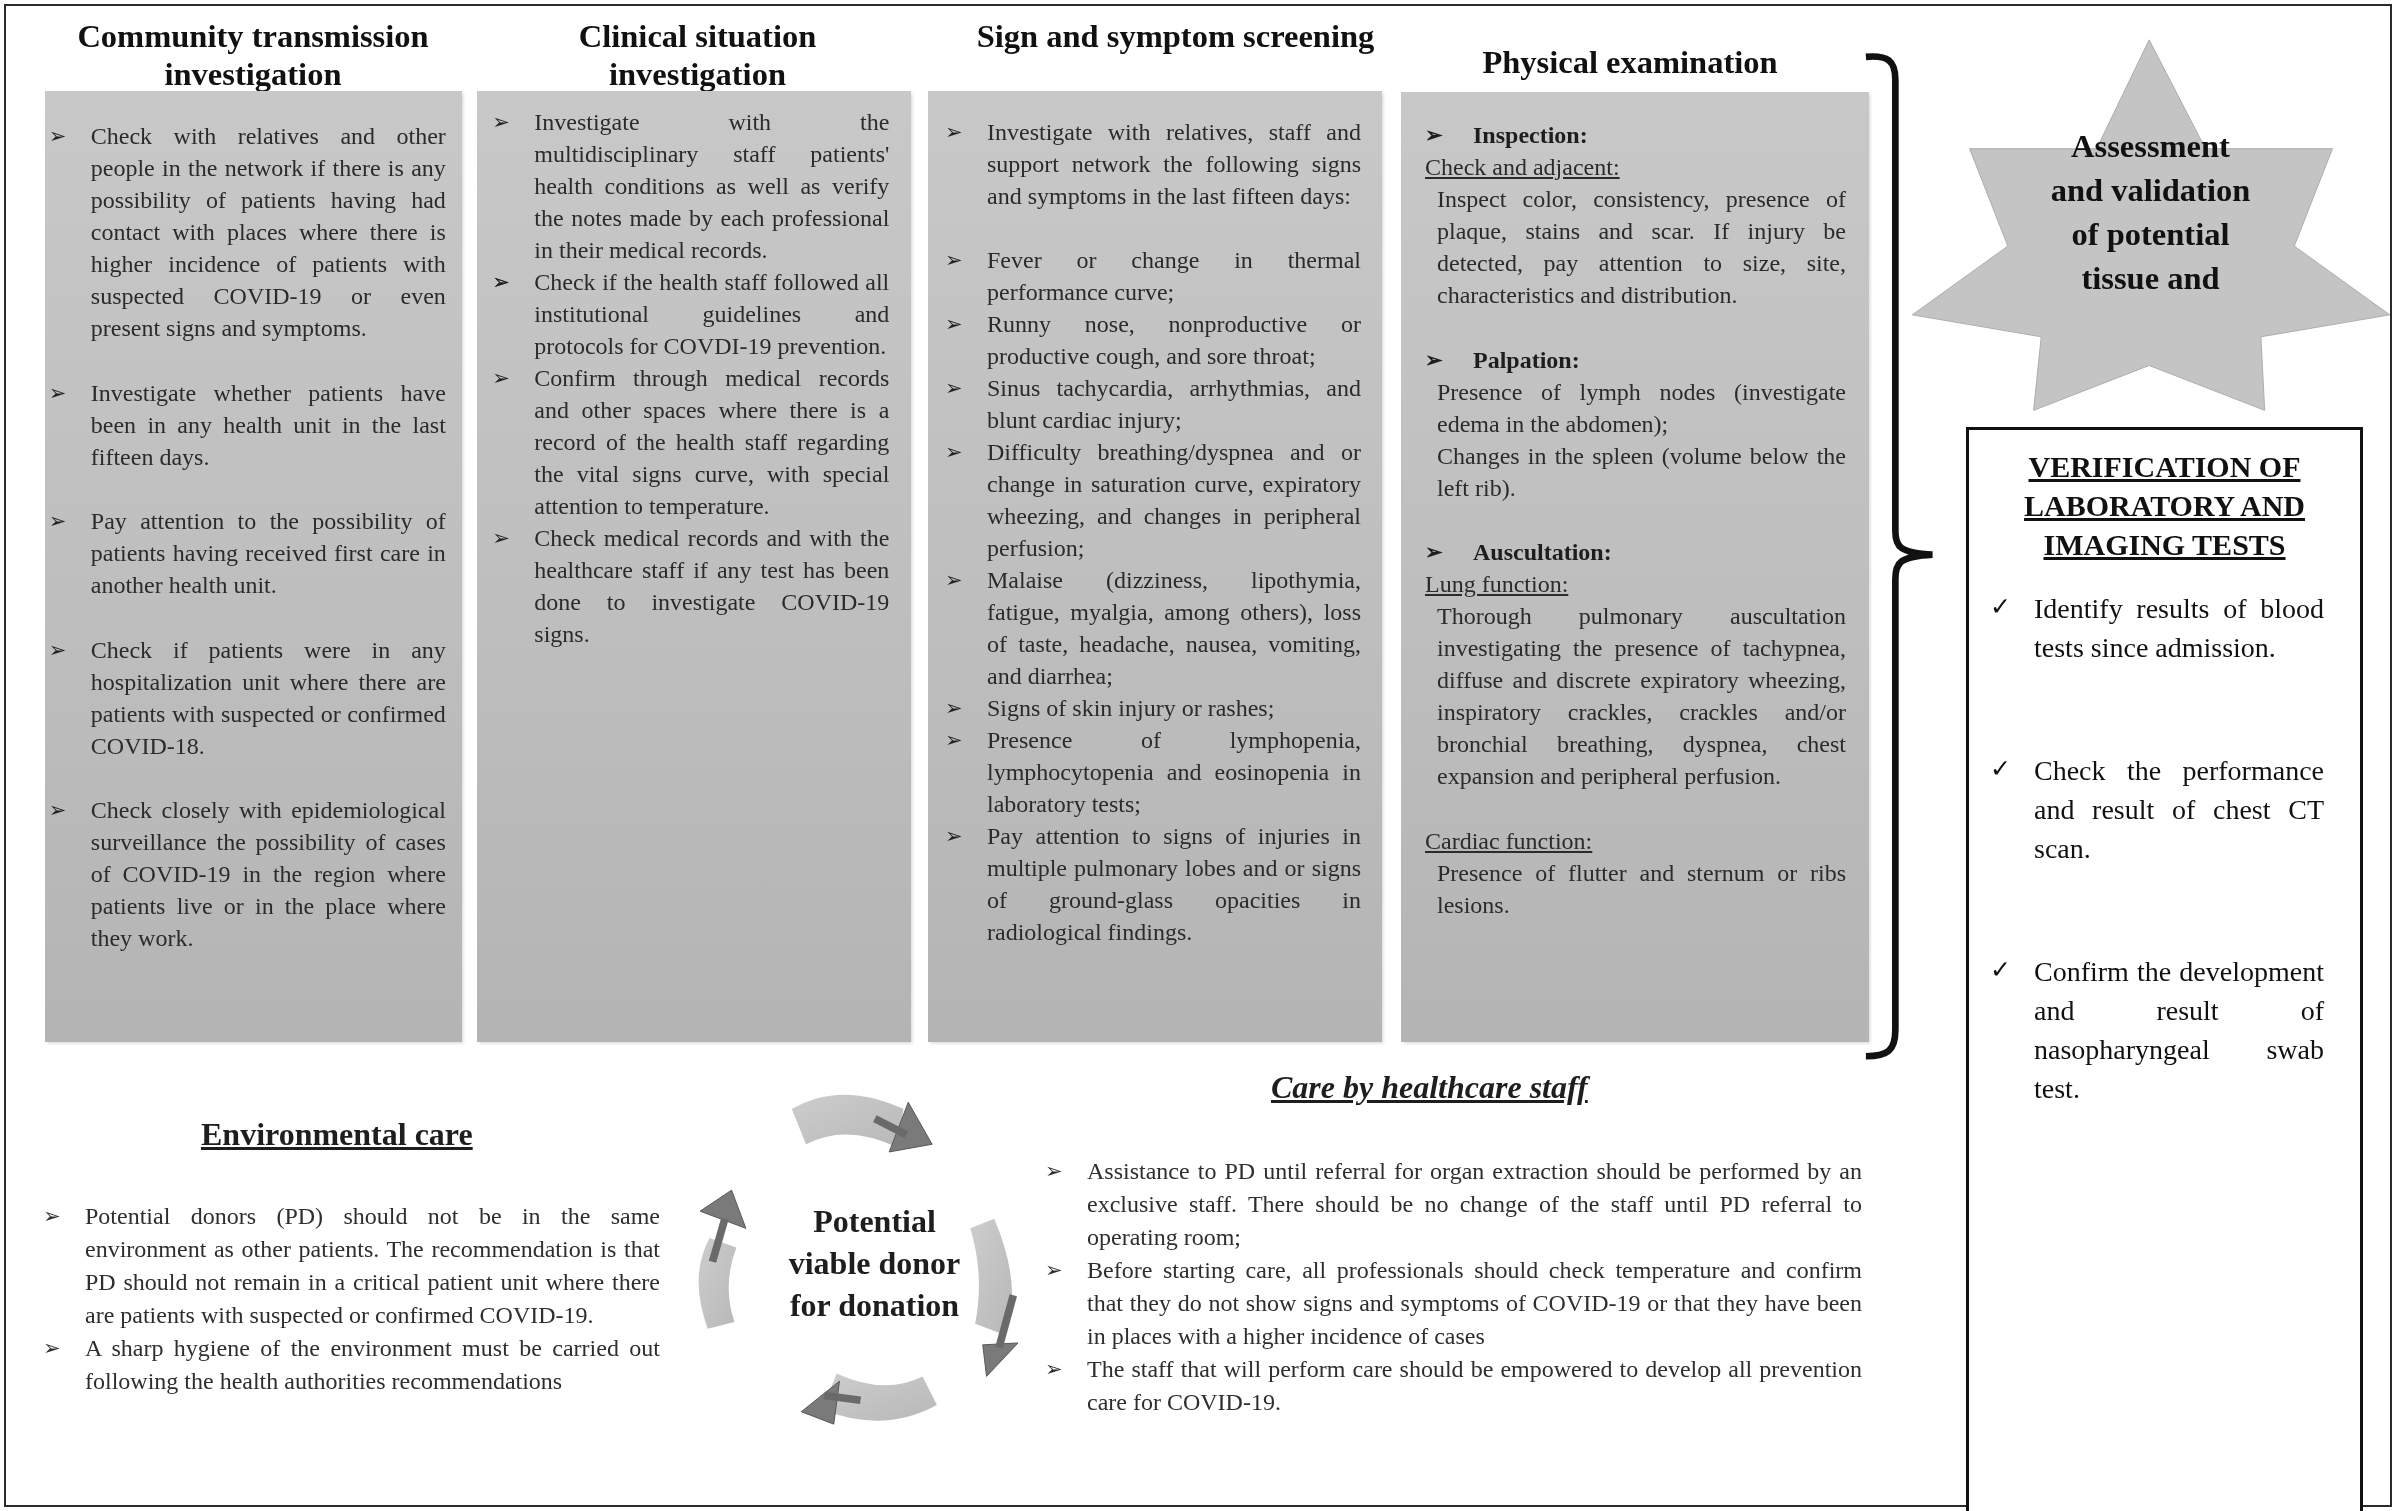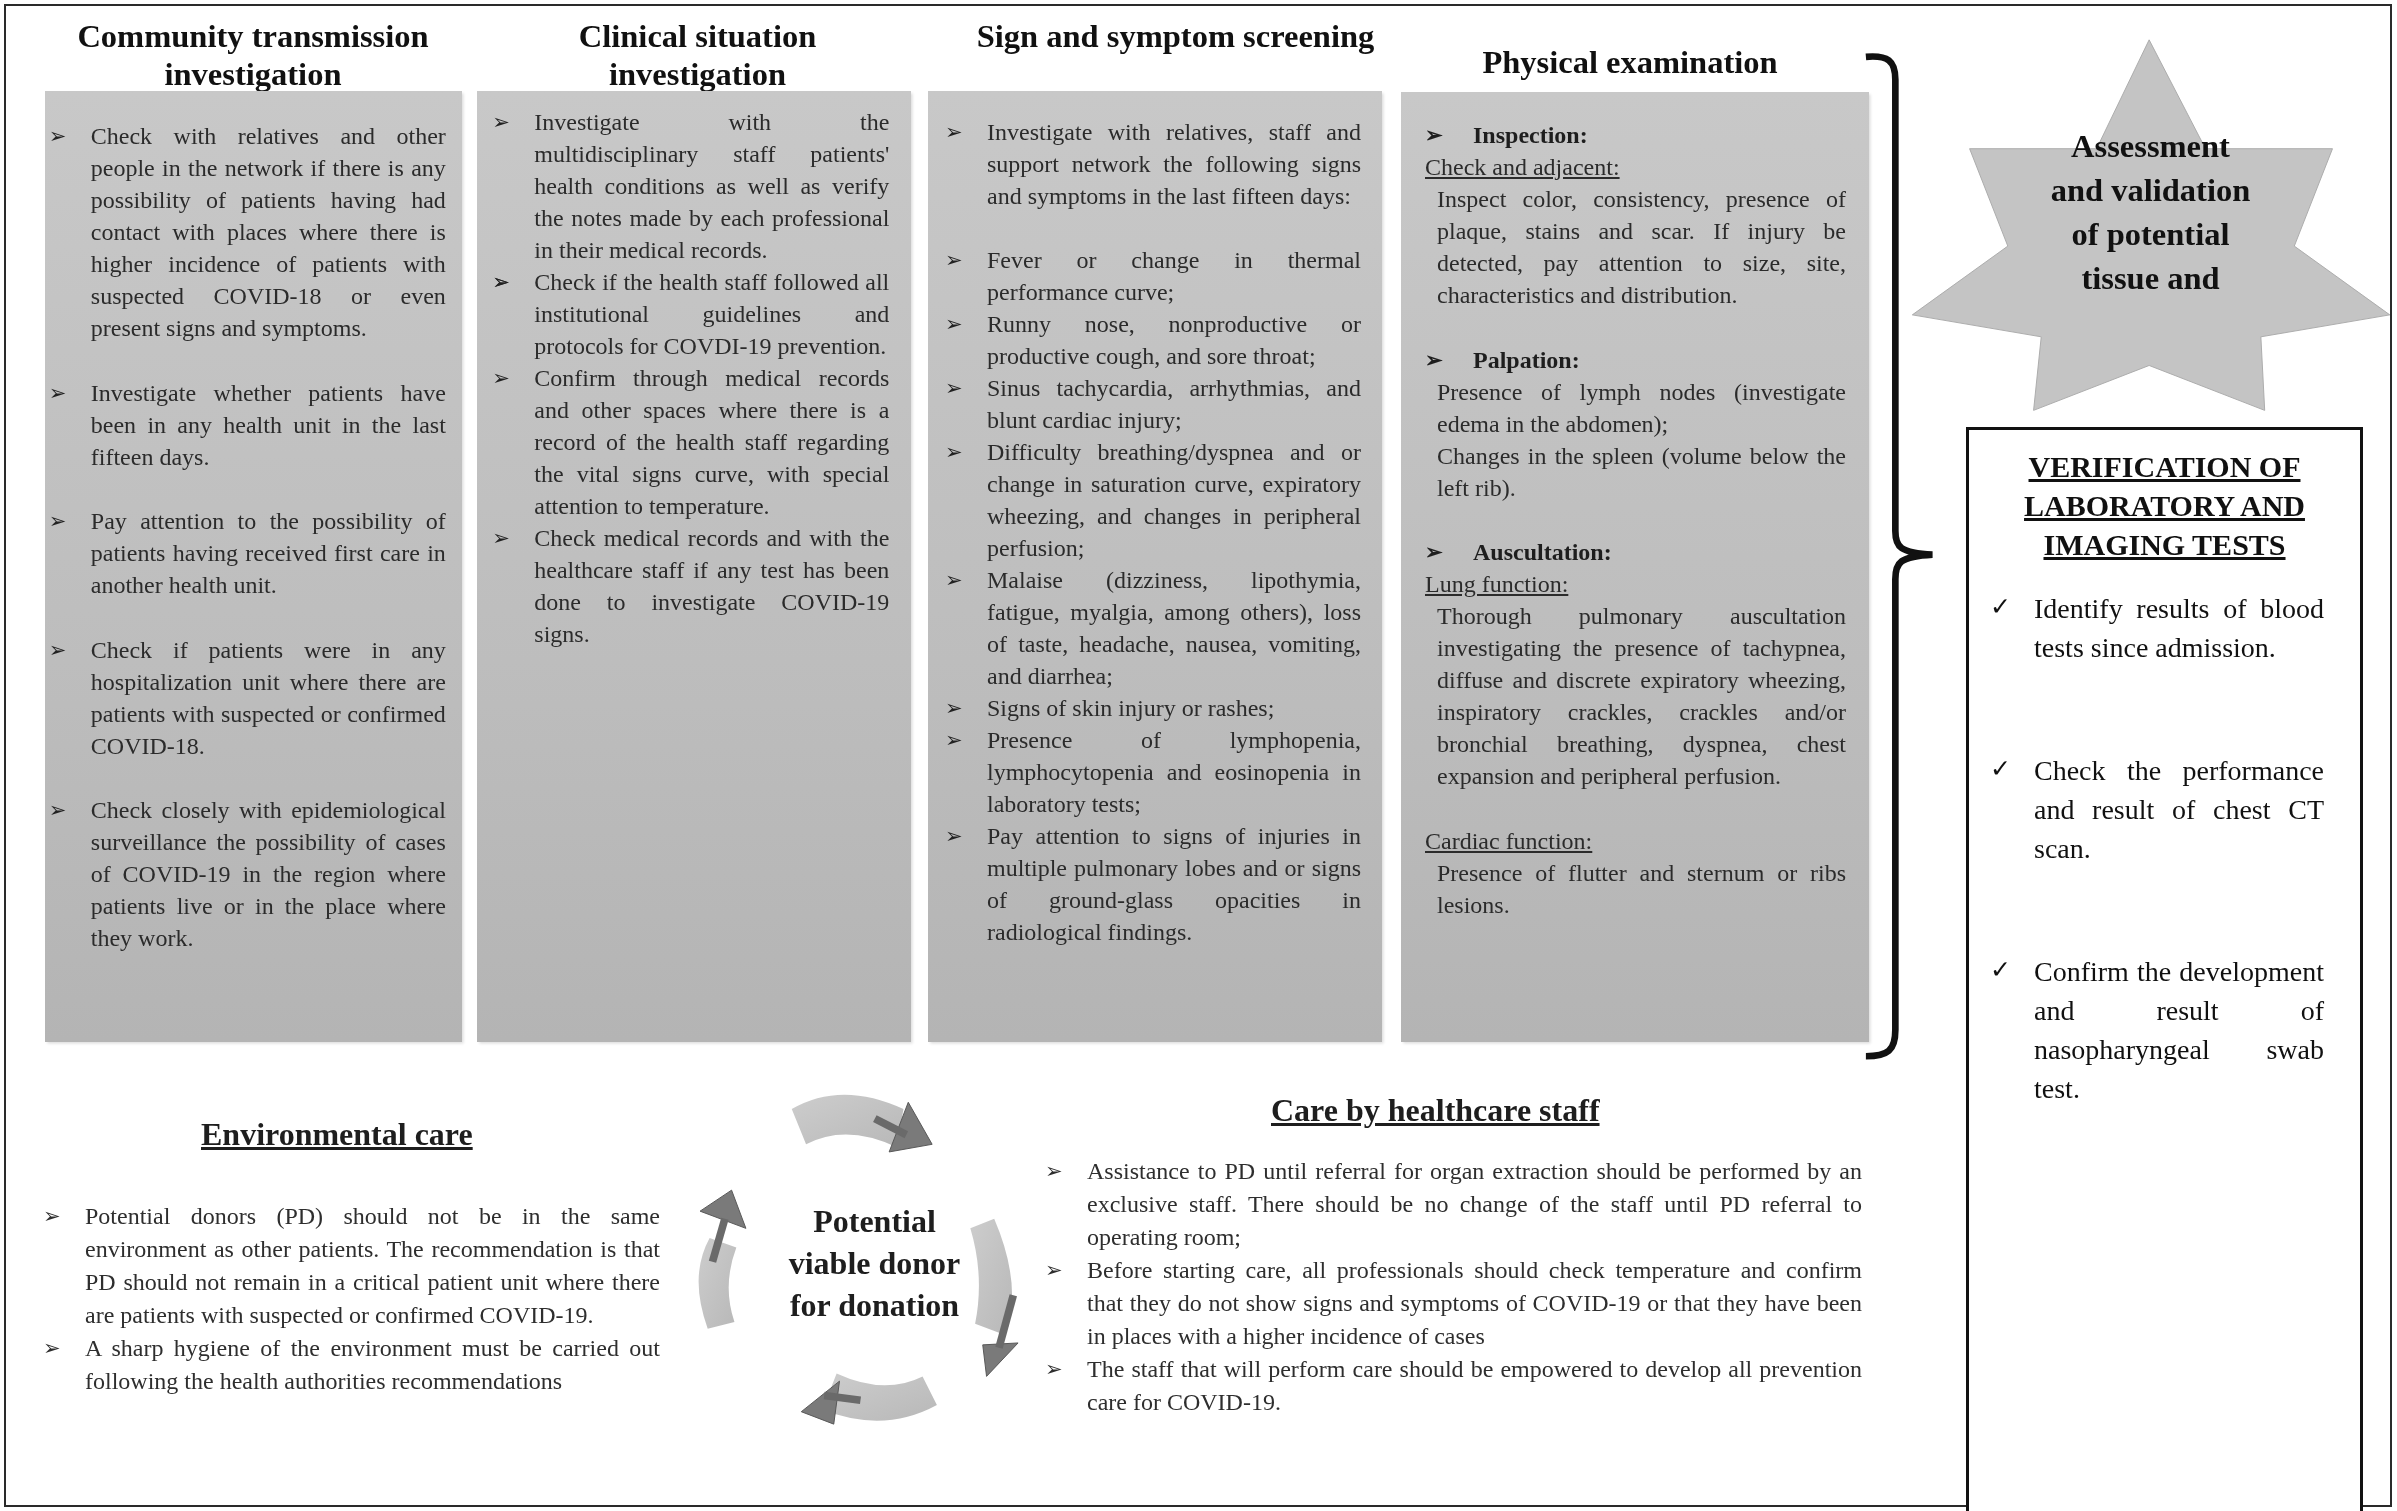--- a/index.html
+++ b/index.html
@@ -42,21 +42,21 @@
   .cycle-text { position: absolute; left: 774px; top: 1200px; width: 201px; text-align: center; font-weight: bold; font-size: 32px; line-height: 42px; color: #1e1e1e; }
 </style>
 </head>
 <body>
 
 <div class="frame"></div>
 
 <div class="col-title" style="left:38px; top:17px; width:430px;">Community transmission investigation</div>
 <div class="gray-box" style="left:45px; top:91px; width:417px; height:951px;">
   <ul class="blist gap" style="position:absolute; left:3.8px; top:29px; width:397px;">
-    <li><span class="arrow">➢</span><span>Check with relatives and other people in the network if there is any possibility of patients having had contact with places where there is higher incidence of patients with suspected COVID-18 or even present signs and symptoms.</span></li>
+    <li><span class="arrow">➢</span><span>Check with relatives and other people in the network if there is any possibility of patients having had contact with places where there is higher incidence of patients with suspected COVID-19 or even present signs and symptoms.</span></li>
     <li><span class="arrow">➢</span><span>Investigate whether patients have been in any health unit in the last fifteen days.</span></li>
     <li><span class="arrow">➢</span><span>Pay attention to the possibility of patients having received first care in another health unit.</span></li>
     <li><span class="arrow">➢</span><span>Check if patients were in any hospitalization unit where there are patients with suspected or confirmed COVID-18.</span></li>
     <li><span class="arrow">➢</span><span>Check closely with epidemiological surveillance the possibility of cases of COVID-19 in the region where patients live or in the place where they work.</span></li>
   </ul>
 </div>
 
 <div class="col-title" style="left:497px; top:17px; width:401px;">Clinical situation investigation</div>
 <div class="gray-box" style="left:477px; top:91px; width:434px; height:951px;">
   <ul class="blist" style="position:absolute; left:15.3px; top:15.3px; width:397px;">
@@ -158,19 +158,19 @@
   <path d="M30 275 Q 10 220 32 180 L 60 190 Q 45 230 58 268 Z" fill="url(#arcg)"></path>
   <polygon points="22,152 55,130 70,170" fill="#7a7a7a" stroke="#555" stroke-width="1"></polygon>
   <line x1="35" y1="205" x2="48" y2="160" stroke="#6a6a6a" stroke-width="8"></line>
 </svg>
 <div class="cycle-text">
   <div>Potential</div>
   <div>viable donor</div>
   <div>for donation</div>
 </div>
 
-<div class="section-title" style="left:1271px; top:1092px;">Care by healthcare staff</div>
+<div class="section-title" style="left:1271px; top:1069px;font-style:italic;">Care by healthcare staff</div>
 <ul class="lower-list" style="left:1045px; top:1155px; width:817px;">
   <li><span class="arrow">➢</span><span>Assistance to  PD until referral for organ extraction should be performed by an exclusive staff. There should be no change of the staff until PD referral to operating room;</span></li>
   <li><span class="arrow">➢</span><span>Before starting care, all professionals should check temperature and confirm that they do not show signs and symptoms of COVID-19 or that they have been in places with a higher incidence of cases</span></li>
   <li><span class="arrow">➢</span><span>The staff that will perform care should be empowered to develop all prevention care for COVID-19.</span></li>
 </ul>
 
 
 </body></html>

